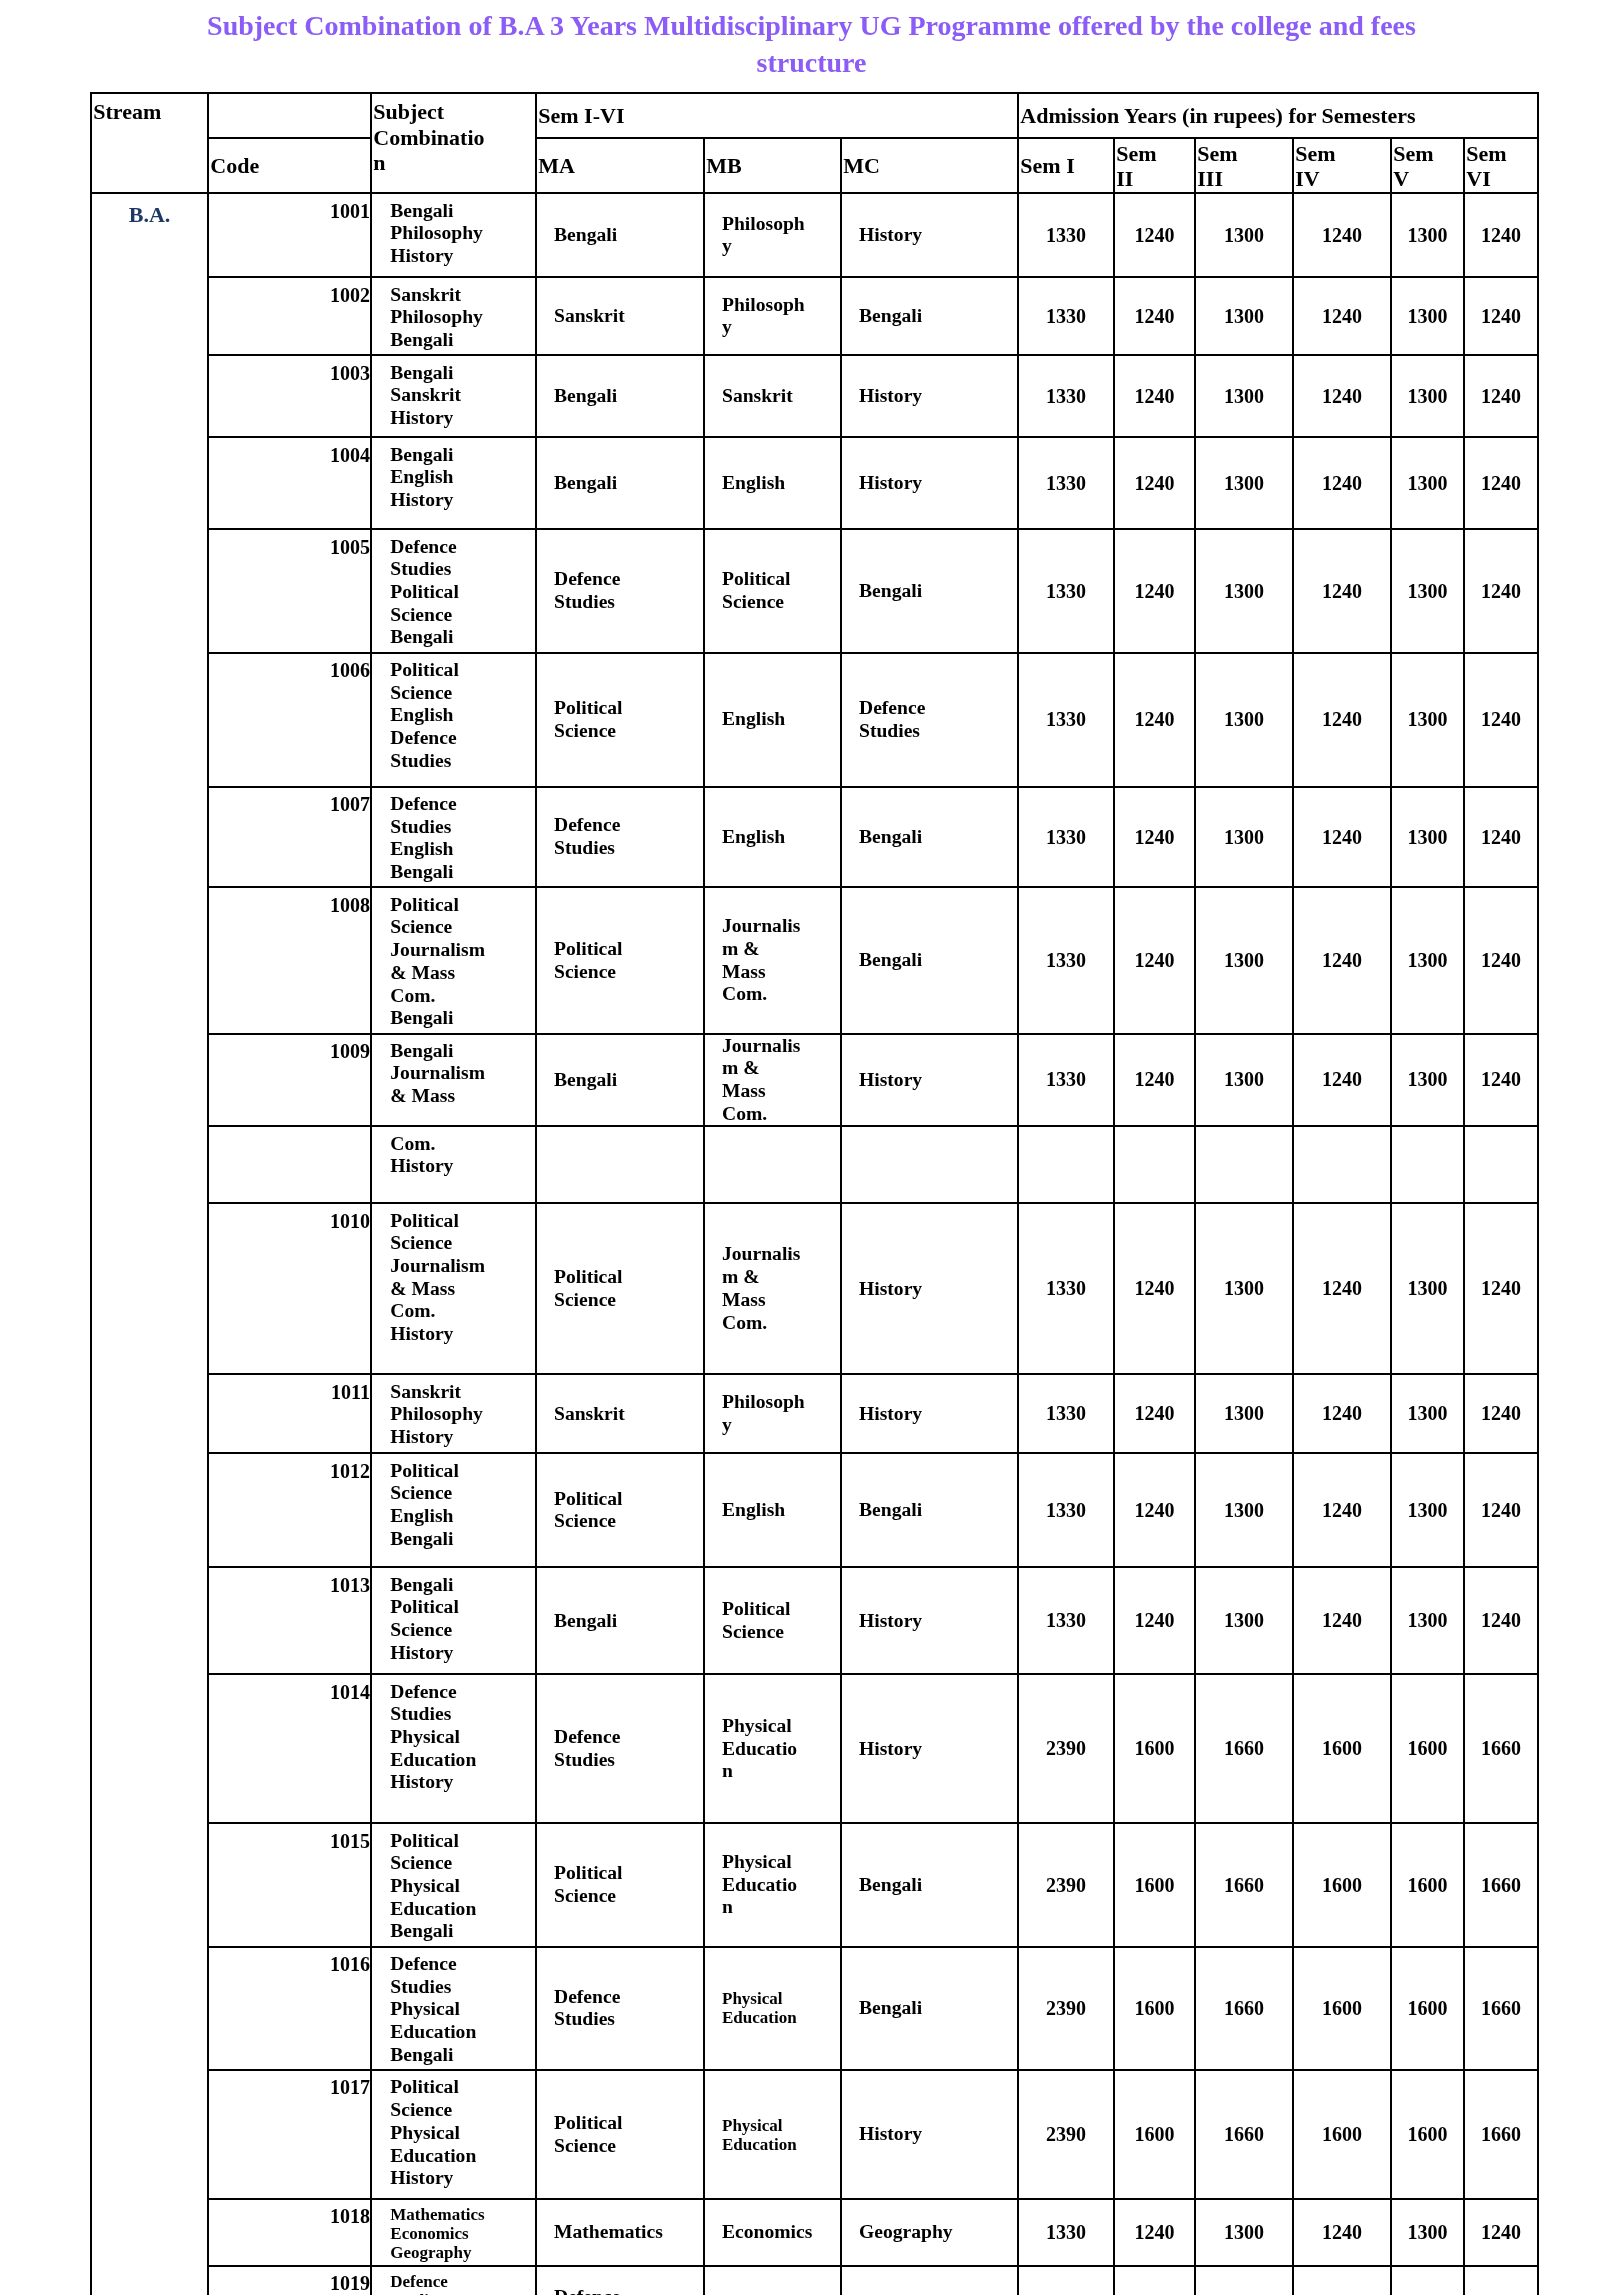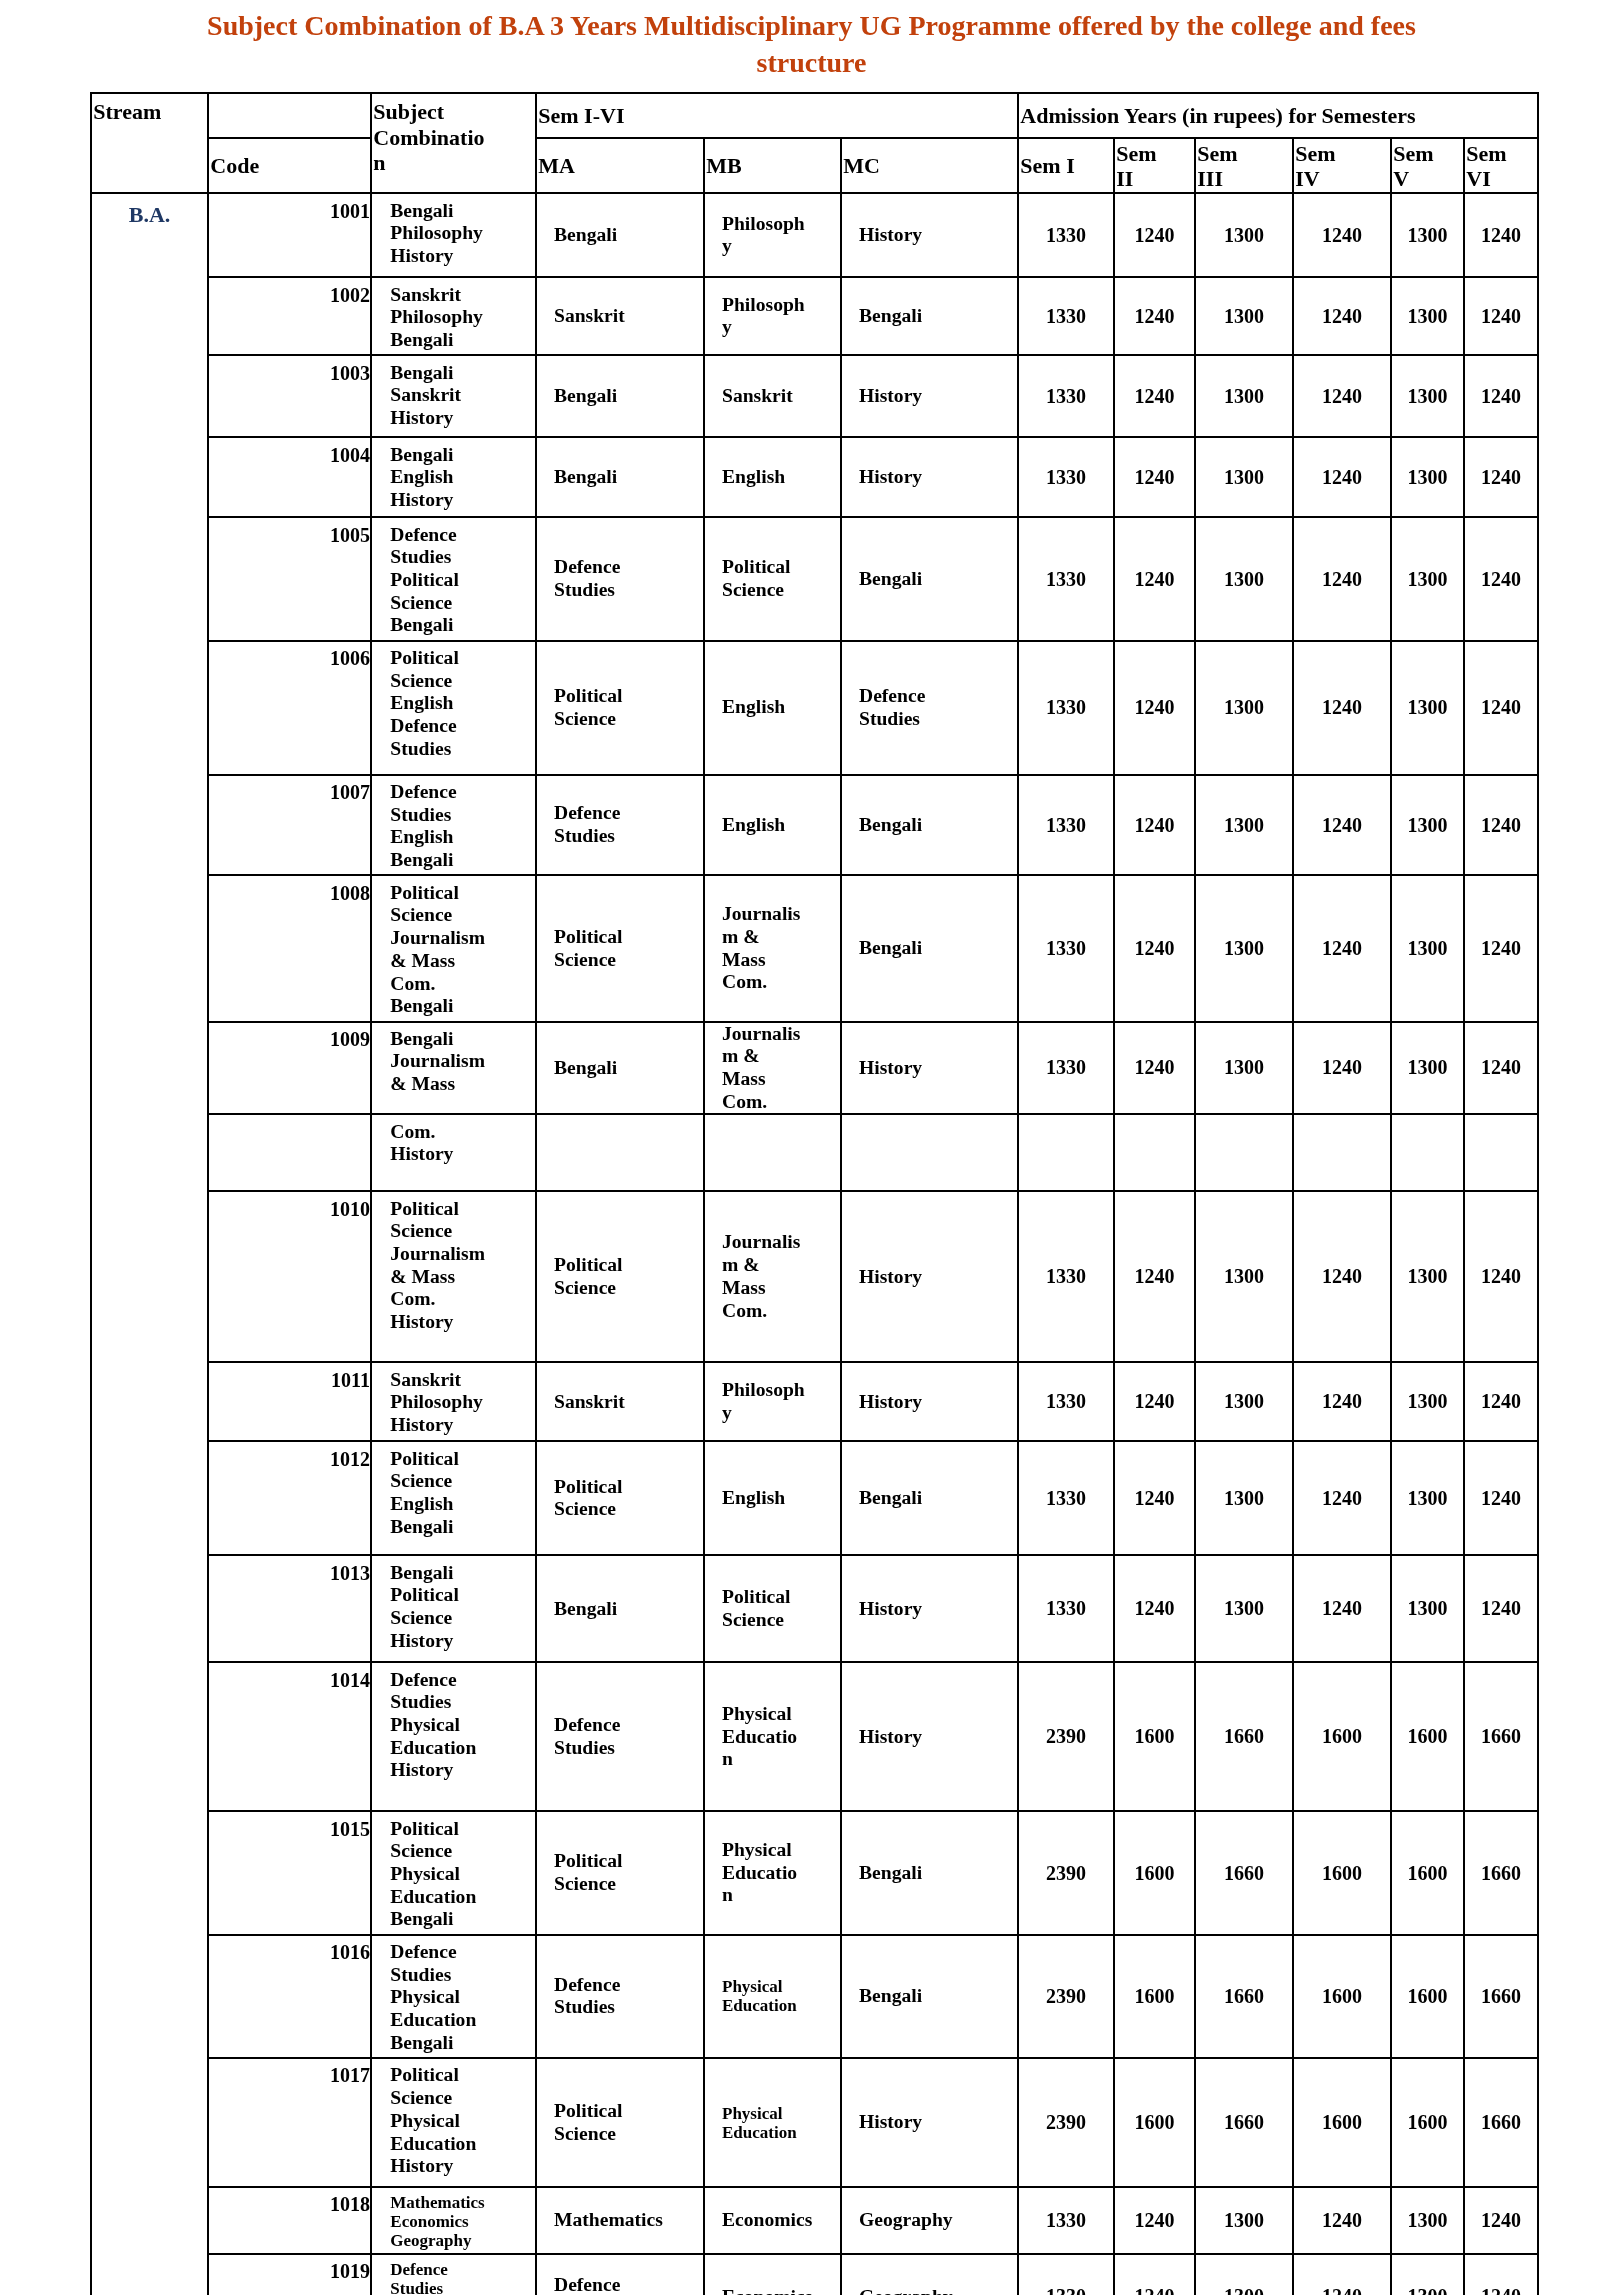--- a/index.html
+++ b/index.html
@@ -2,21 +2,21 @@
 <html style="font-size:10.5px"><head>
 <meta charset="utf-8">
 <title>Subject Combination</title>
 <style>
   html,body{margin:0;padding:0;background:#ffffff;}
   .page{
     width:1623px;height:2295px;position:relative;background:#ffffff;
     font-family:"Liberation Serif","DejaVu Serif",serif;overflow:hidden;
   }
   .title{
-    color:#c2410c;font-size:28px;font-weight:bold;text-align:center;
+    color:#8b5cf6;font-size:28px;font-weight:bold;text-align:center;
     white-space:pre-line;line-height:1.32;margin:0 auto;padding-top:7.9px;width:1505px;
   }
   table.main{
     border-collapse:collapse;table-layout:fixed;width:1447px;
     margin-left:90px;margin-top:10.5px;border:2.6px solid #000;
   }
   th,td{border:2px solid #000;overflow:hidden;}
   th{
     font-size:22px;font-weight:bold;text-align:left;vertical-align:middle;
     white-space:pre-line;line-height:1.15;color:#000;padding:1.3px;
@@ -129,21 +129,21 @@
           <td class="c-ma">Bengali</td>
           <td class="c-mb">Sanskrit</td>
           <td class="c-mc">History</td>
           <td class="c-fee">1330</td>
           <td class="c-fee">1240</td>
           <td class="c-fee">1300</td>
           <td class="c-fee">1240</td>
           <td class="c-fee">1300</td>
           <td class="c-fee">1240</td>
         </tr>
-        <tr style="height: 80px;">
+        <tr style="height: 92px;">
           <td class="c-code">1004</td>
           <td class="c-combo">Bengali
 English
 History</td>
           <td class="c-ma">Bengali</td>
           <td class="c-mb">English</td>
           <td class="c-mc">History</td>
           <td class="c-fee">1330</td>
           <td class="c-fee">1240</td>
           <td class="c-fee">1300</td>

